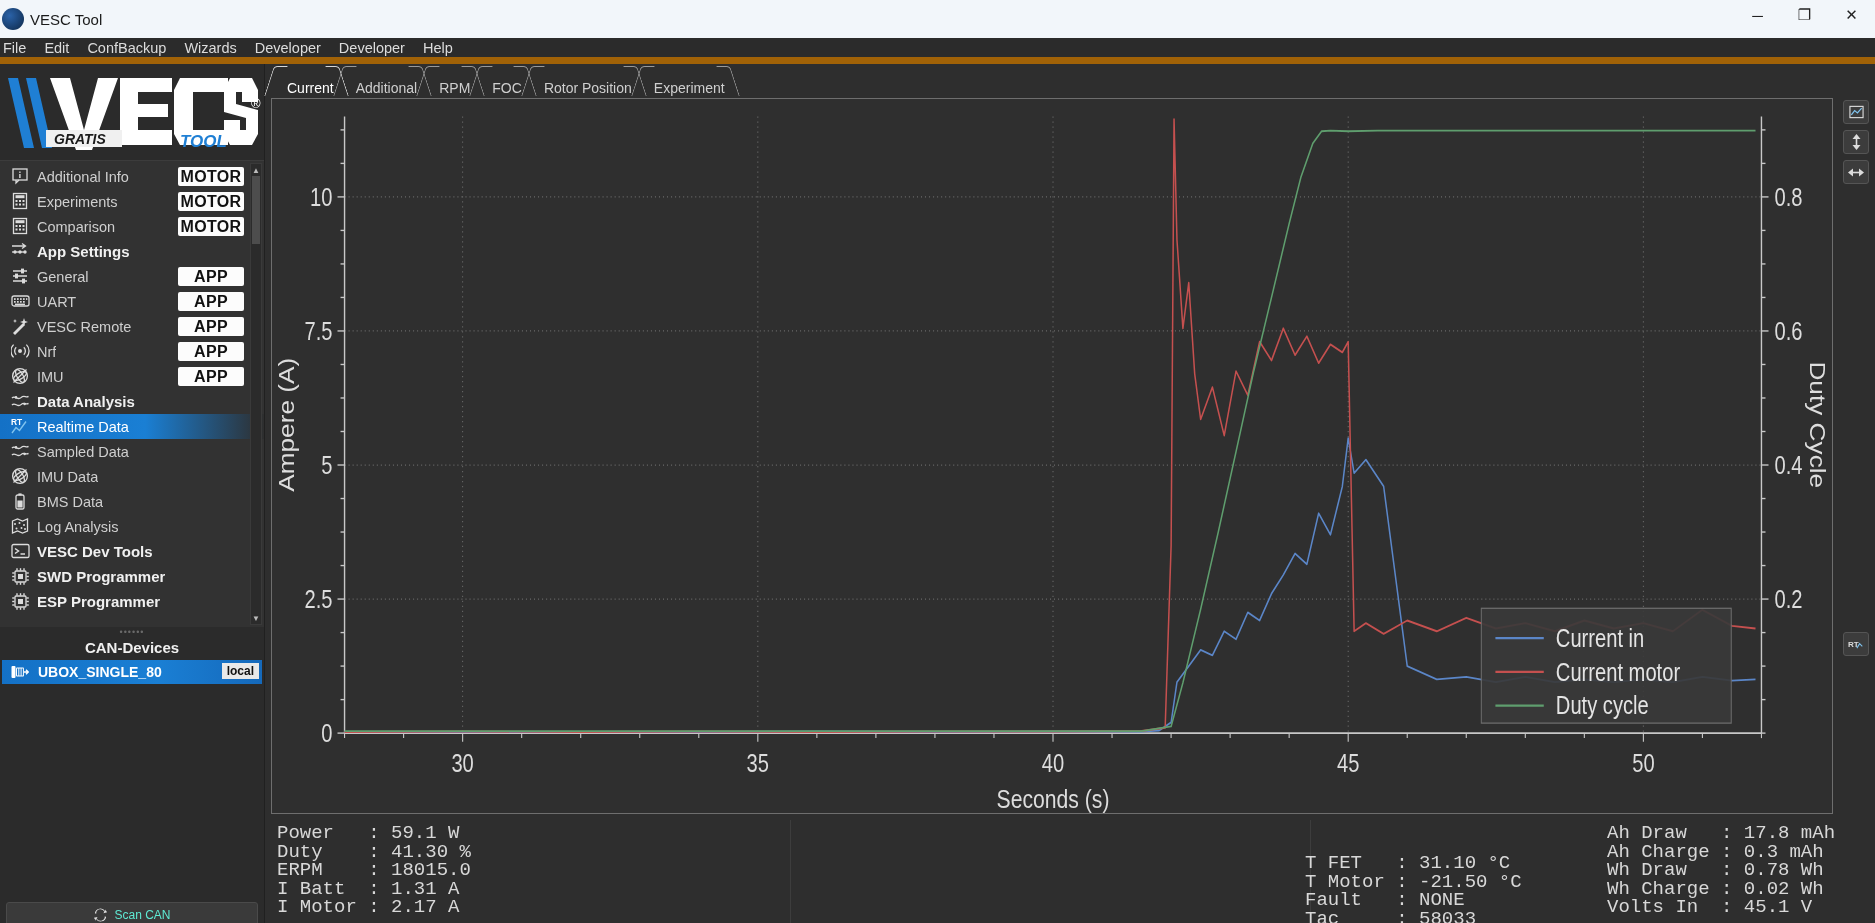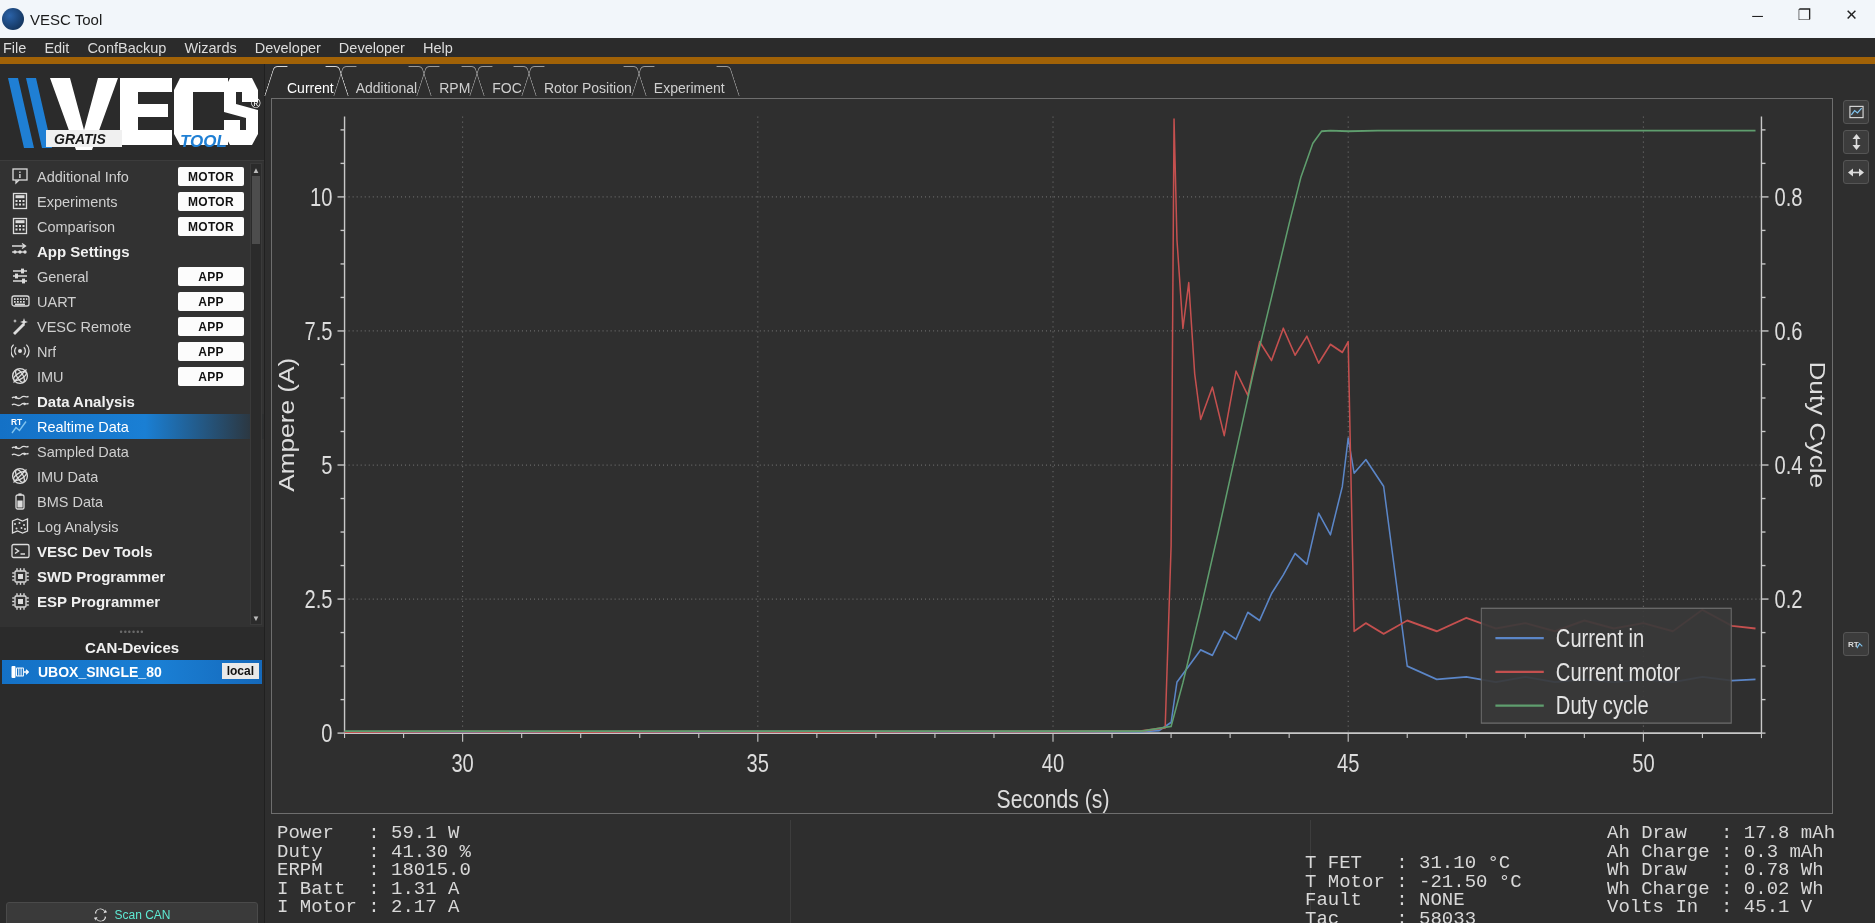--- a/index.html
+++ b/index.html
@@ -36,21 +36,21 @@
   .navlist { padding-top:3px; }
   .navrow { display:flex; align-items:center; height:25px; padding-left:8px;
     font-size:14.5px; color:#cfcfcf; position:relative; cursor:default; }
   .navrow.selected { background:linear-gradient(to right,#1471c6,#1a7fd4 55%,#2e2e2e);
     color:#fff; }
   .navrow.section { font-weight:bold; color:#f0f0f0; font-size:15px; }
   .navrow .ic { width:24px; height:18px; margin-right:5px; display:flex;
     align-items:center; justify-content:center; flex:0 0 24px; }
   .navrow .lbl { white-space:nowrap; overflow:hidden; }
   .badge { position:absolute; right:20px; top:3px; height:19px; min-width:66px;
-    background:#fcfcfc; color:#111; font-size:12px; font-weight:bold;
+    background:#fcfcfc; color:#111; font-size:16px; font-weight:bold;
     display:flex; align-items:center; justify-content:center; border-radius:2px;
     letter-spacing:.3px; }
   .navscroll { position:absolute; right:2px; top:2px; width:12px; bottom:2px;
     background:#2b2b2b; border:1px solid #3a3a3a; }
   .navscroll .thumb { position:absolute; left:1px; right:1px; top:12px; height:68px;
     background:#4d4d4d; }
   .navscroll .arrw { position:absolute; left:0; right:0; height:12px;
     display:flex; align-items:center; justify-content:center; font-size:8px; color:#bbb; }
   .navscroll .arrw.up { top:0; } .navscroll .arrw.dn { bottom:0; }
 

